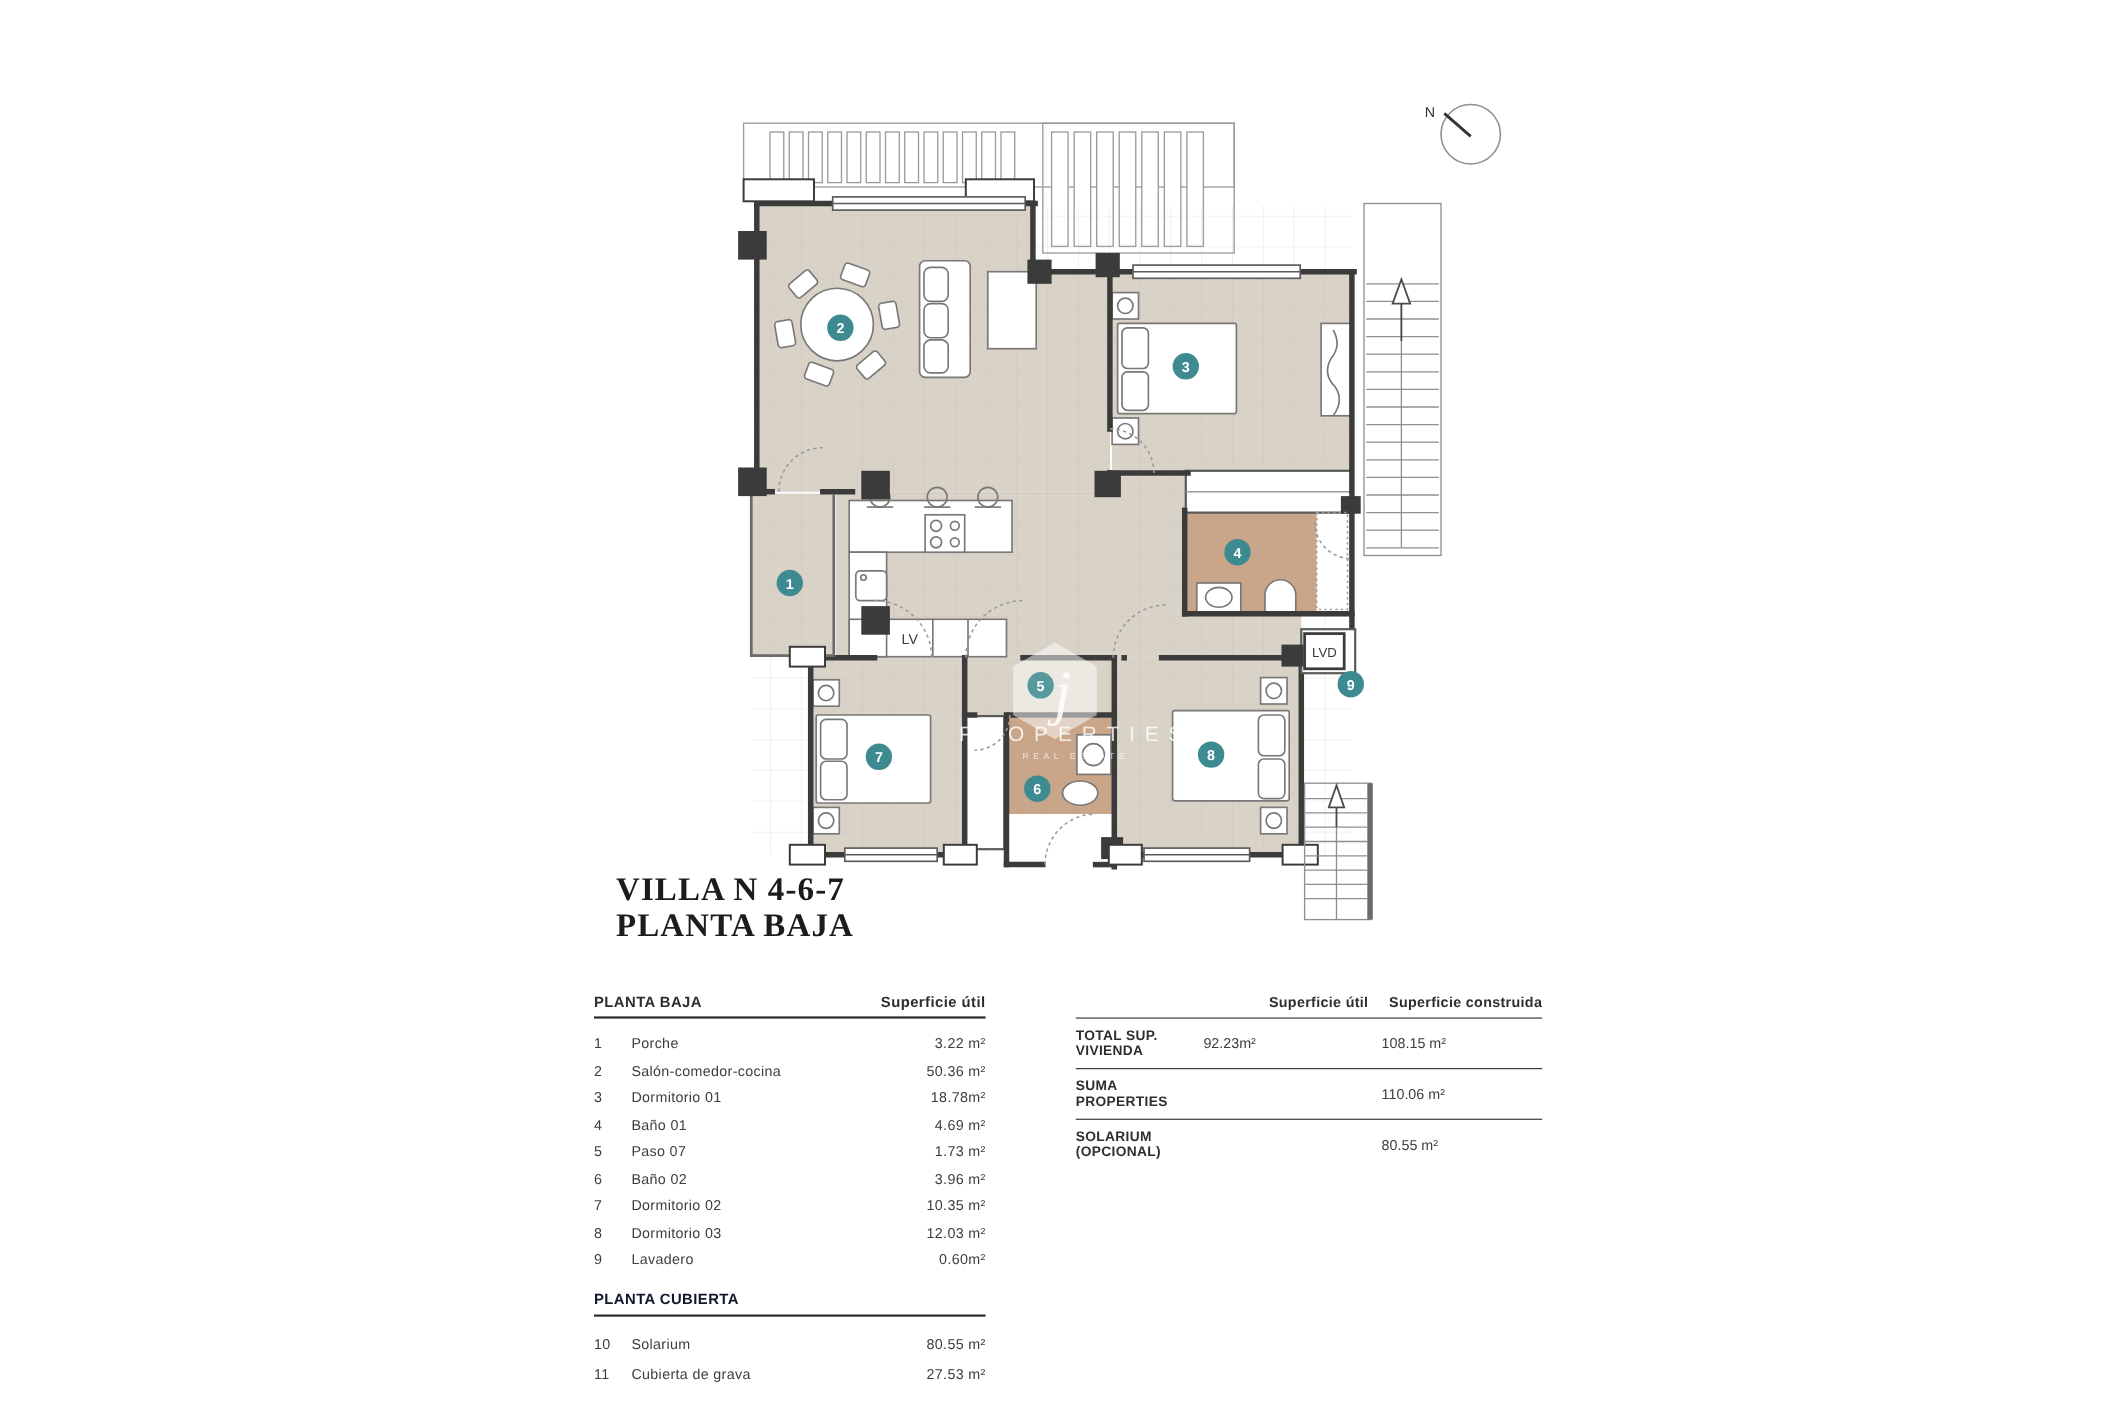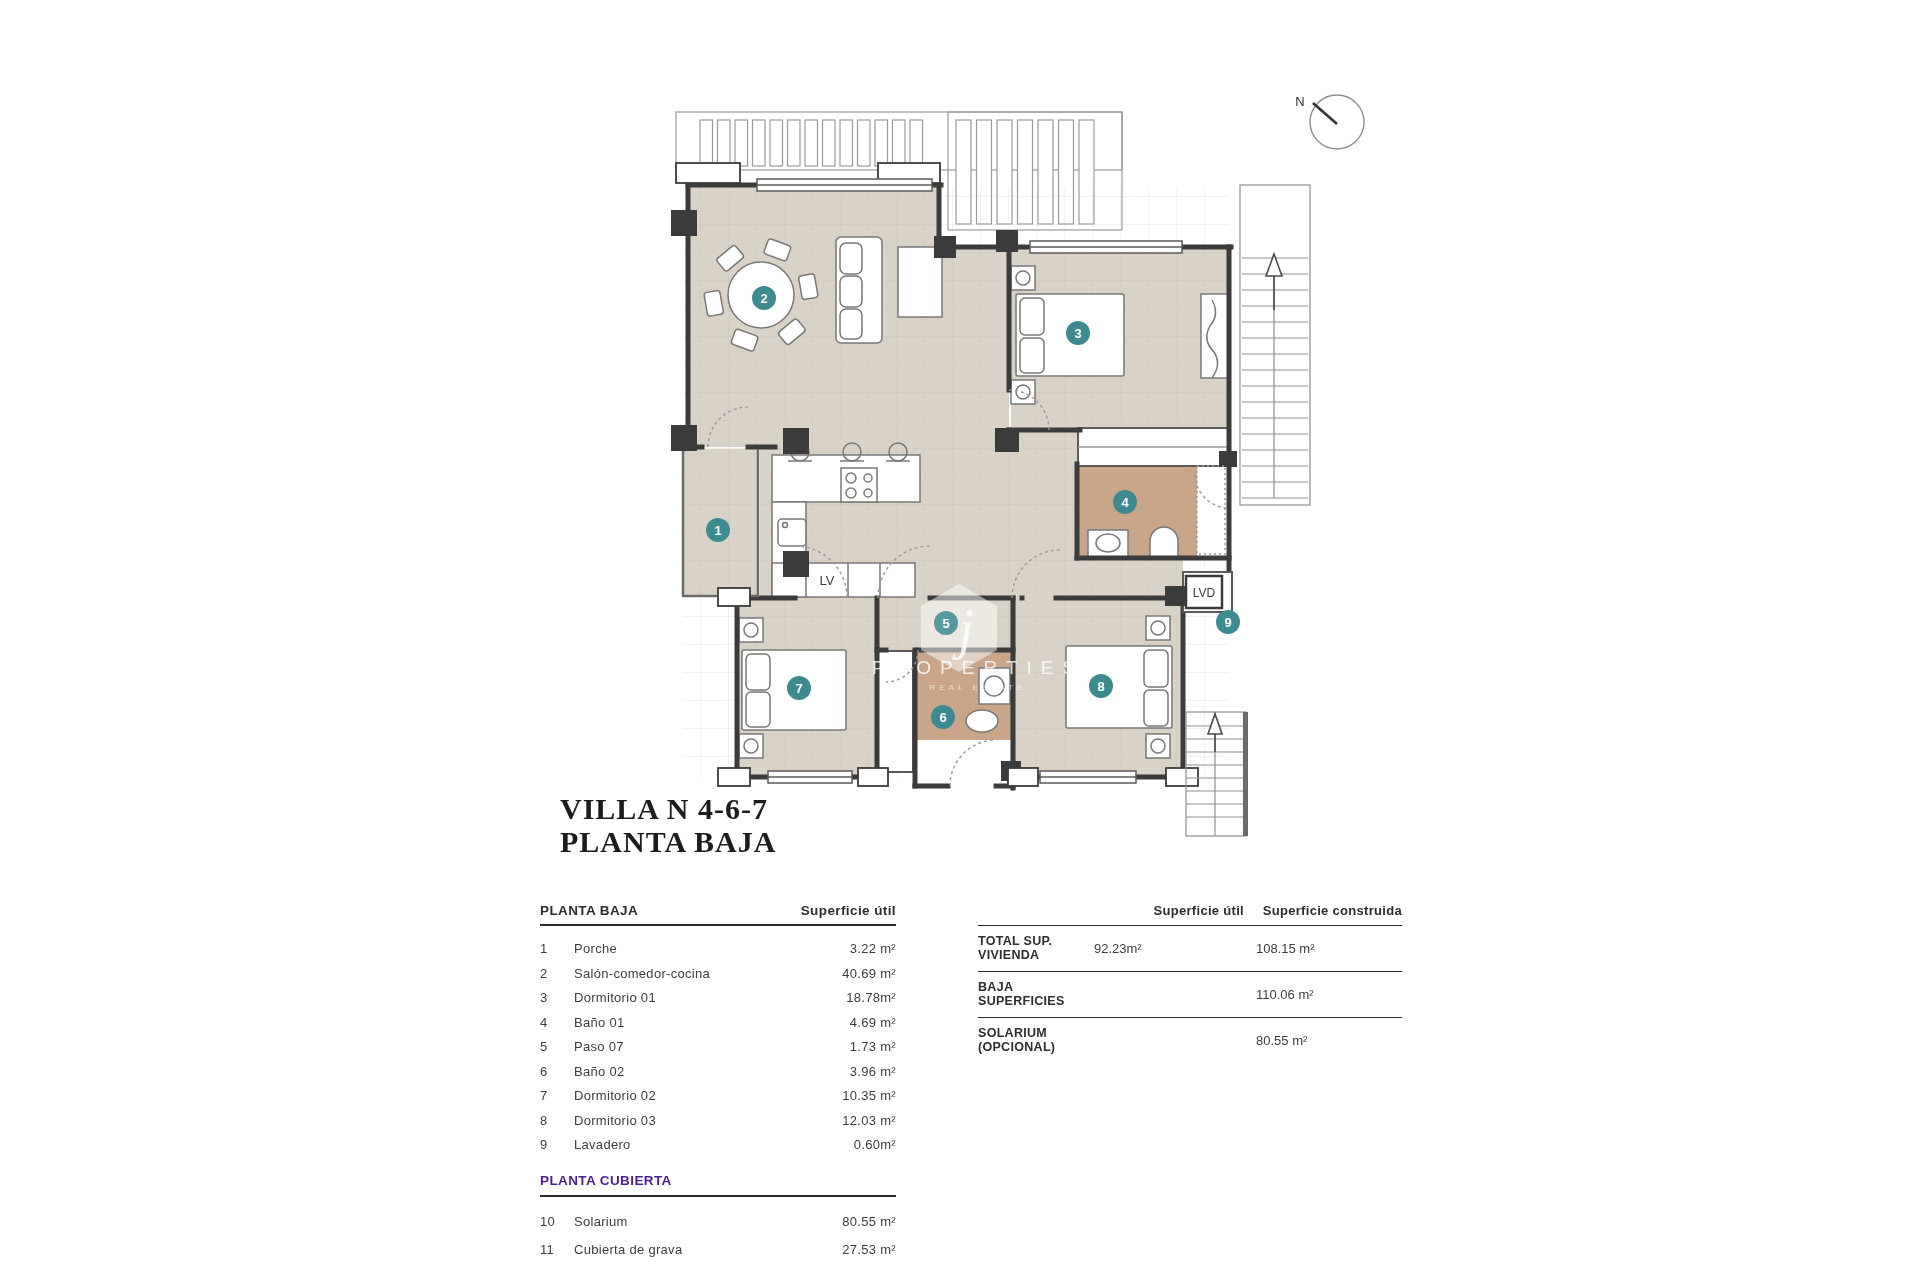--- a/index.html
+++ b/index.html
@@ -20,21 +20,21 @@
     display:flex;justify-content:space-between;align-items:flex-end;
     font-weight:700;font-size:13.5px;letter-spacing:.4px;
     border-bottom:2px solid #2a2a2a;padding-bottom:6px;color:#2e2e2e;
   }
   .ltable .rows{margin-top:15px;}
   .lrow{display:flex;margin-bottom:9.5px;letter-spacing:.3px;}
   .lrow .n{width:34px;flex:none;}
   .lrow .lab{flex:1;}
   .lrow .val{flex:none;}
   .ltable .thead2{
-    font-weight:700;font-size:13.5px;letter-spacing:.4px;color:#4c1d95;
+    font-weight:700;font-size:13.5px;letter-spacing:.4px;color:#0f172a;
     border-bottom:2px solid #2a2a2a;padding-bottom:7px;margin-top:21px;
   }
   .ltable .rows2{margin-top:17px;}
   .rows2 .lrow{margin-bottom:13px;}
   
   .rtable{position:absolute;left:978px;top:903px;width:424px;font-size:13px;color:#3d3d3d;}
   .rtable .thead{
     display:flex;justify-content:flex-end;font-weight:700;font-size:13px;
     letter-spacing:.3px;color:#2e2e2e;border-bottom:1.5px solid #2a2a2a;padding-bottom:7px;
   }
@@ -408,21 +408,21 @@
   </div>
   <div class="rows">
     <div class="lrow">
         <span class="n">1</span>
         <span class="lab">Porche</span>
         <span class="val">3.22 m²</span>
       </div>
     <div class="lrow">
         <span class="n">2</span>
         <span class="lab">Salón-comedor-cocina</span>
-        <span class="val">40.69 m²</span>
+        <span class="val">50.36 m²</span>
       </div>
     <div class="lrow">
         <span class="n">3</span>
         <span class="lab">Dormitorio 01</span>
         <span class="val">18.78m²</span>
       </div>
     <div class="lrow">
         <span class="n">4</span>
         <span class="lab">Baño 01</span>
         <span class="val">4.69 m²</span>
@@ -472,21 +472,21 @@
   <div class="thead">
     <span class="c1">Superficie útil</span>
     <span class="c2">Superficie construida</span>
   </div>
   <div class="rrow">
     <span class="lab">TOTAL SUP. VIVIENDA</span>
     <span class="v1">92.23m²</span>
     <span class="v2">108.15 m²</span>
   </div>
   <div class="rrow">
-    <span class="lab">BAJA SUPERFICIES</span>
+    <span class="lab">SUMA PROPERTIES</span>
     <span class="v1"></span>
     <span class="v2">110.06 m²</span>
   </div>
   <div class="rrow last">
     <span class="lab">SOLARIUM (OPCIONAL)</span>
     <span class="v1"></span>
     <span class="v2">80.55 m²</span>
   </div>
 </div>
 

